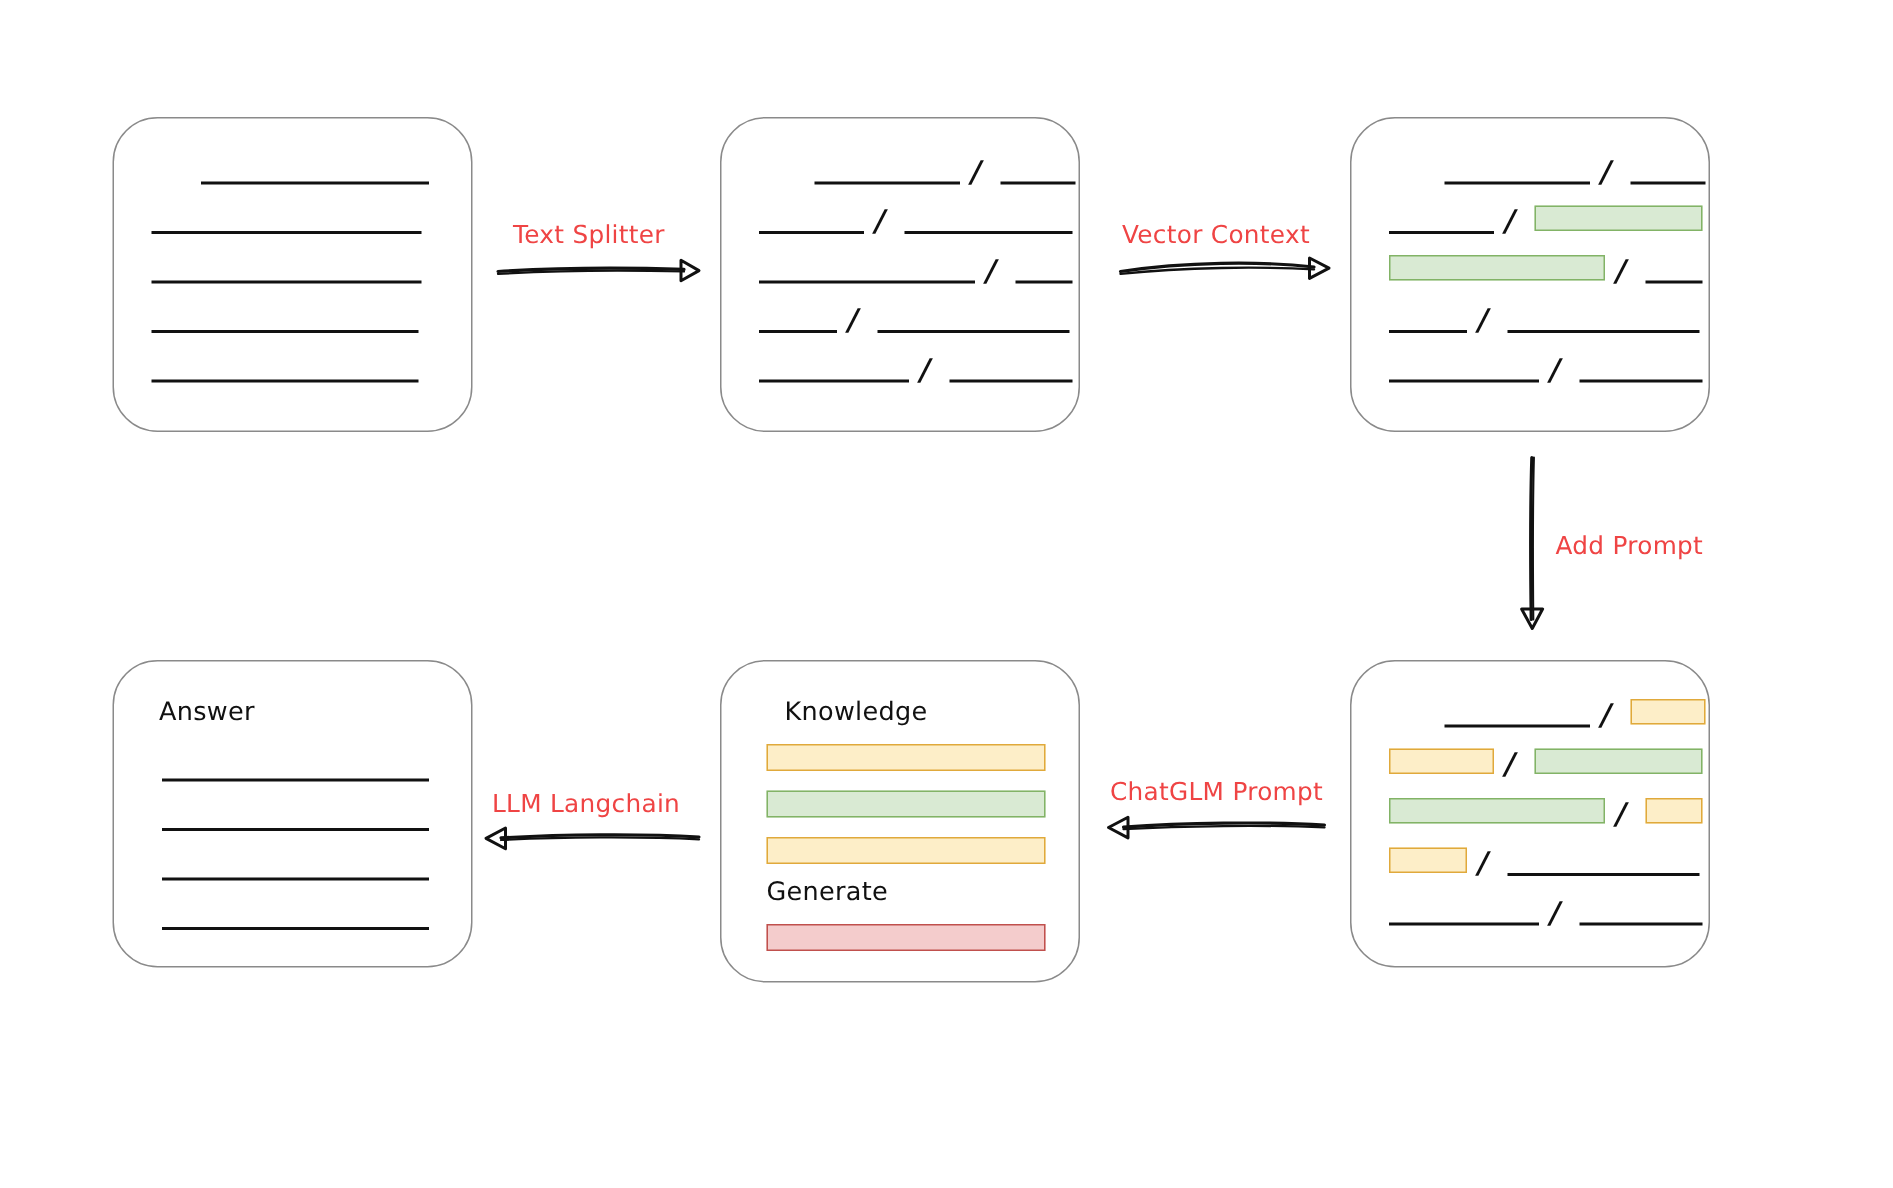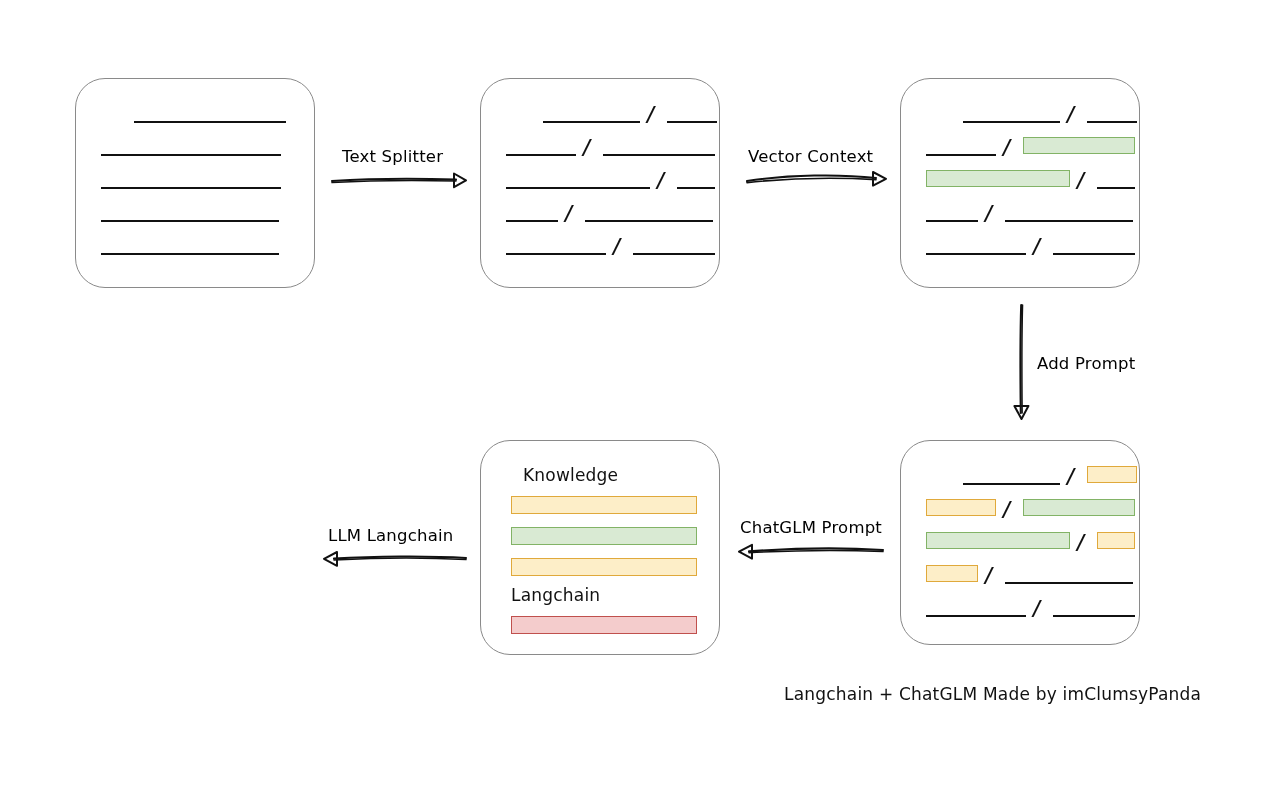--- a/index.html
+++ b/index.html
@@ -61,21 +61,21 @@
     position: absolute;
     color: #111111;
     font-size: 17px;
     letter-spacing: 0.2px;
     white-space: nowrap;
   }
 
   
   .arrow-label {
     position: absolute;
-    color: #000000;
+    color: #ef4444;
     font-size: 16.5px;
     letter-spacing: 0.2px;
     white-space: nowrap;
   }
 
   
   .arrow {
     position: absolute;
   }
   .arrow svg { display: block; overflow: visible; }
@@ -164,38 +164,47 @@
 
   <div class="arrow-label" style="left:1037px; top:354px;">Add Prompt</div>
   <div class="arrow" style="left:1010px; top:303px;">
     <svg width="24" height="120" viewBox="0 0 24 120">
       <path d="M11.2 2 C 10.0 40, 10.4 80, 10.8 110" fill="none" stroke="#111" stroke-width="2.1" stroke-linecap="round"></path>
       <path d="M12.6 2 C 11.6 40, 11.9 80, 12.2 110" fill="none" stroke="#111" stroke-width="1.4" stroke-linecap="round"></path>
       <path d="M4.4 103 L 11.5 116 L 18.4 103 Z" fill="none" stroke="#111" stroke-width="2" stroke-linejoin="round"></path>
     </svg>
   </div>
 
+  <div class="doc-box" style="left:75px; top:440px; width:240px; height:205px;">
+    <div class="box-label" style="left:30px; top:24px;">Answer</div>
+    <div class="lines-host">
+        <div class="seg" style="left: 32px; top: 78px; width: 178px;"></div>
+        <div class="seg" style="left: 32px; top: 111px; width: 178px;"></div>
+        <div class="seg" style="left: 32px; top: 144px; width: 178px;"></div>
+        <div class="seg" style="left: 32px; top: 177px; width: 178px;"></div>
+      </div>
+  </div>
 
   <div class="arrow-label" style="left:328px; top:526px;">LLM Langchain</div>
   <div class="arrow" style="left:318px; top:547px;">
     <svg width="150" height="24" viewBox="0 0 150 24">
       <path d="M148 11 C 110 8.6, 55 9.2, 16 11.6" fill="none" stroke="#111" stroke-width="2.1" stroke-linecap="round"></path>
       <path d="M148 12.6 C 110 10.6, 55 11.0, 16 13.0" fill="none" stroke="#111" stroke-width="1.5" stroke-linecap="round"></path>
       <path d="M19 5 L 6 11.9 L 19 18.8 Z" fill="none" stroke="#111" stroke-width="2" stroke-linejoin="round"></path>
     </svg>
   </div>
 
   <div class="doc-box" style="left:480px; top:440px; width:240px; height:215px;">
     <div class="box-label" style="left:42px; top:24px;">Knowledge</div>
     <div class="bars-host">
         <div class="bar yellow" style="left: 30px; top: 55px; width: 186px; height: 18px;"></div>
         <div class="bar green" style="left: 30px; top: 86px; width: 186px; height: 18px;"></div>
         <div class="bar yellow" style="left: 30px; top: 117px; width: 186px; height: 18px;"></div>
       </div>
-    <div class="box-label" style="left:30px; top:144px;">Langchain</div>
+    <div class="box-label" style="left:30px; top:144px;">Generate</div>
     <div class="bars-host">
         <div class="bar red" style="left: 30px; top: 175px; width: 186px; height: 18px;"></div>
       </div>
   </div>
 
   <div class="arrow-label" style="left:740px; top:518px;">ChatGLM Prompt</div>
   <div class="arrow" style="left:733px; top:540px;">
     <svg width="152" height="24" viewBox="0 0 152 24">
       <path d="M150 10 C 110 7.6, 55 8.6, 16 11.4" fill="none" stroke="#111" stroke-width="2.1" stroke-linecap="round"></path>
       <path d="M150 11.6 C 110 9.8, 55 10.6, 16 12.8" fill="none" stroke="#111" stroke-width="1.5" stroke-linecap="round"></path>
@@ -216,15 +225,14 @@
         <div class="bar yellow" style="left: 196px; top: 91px; width: 38px; height: 17px;"></div>
         <div class="bar yellow" style="left: 25px; top: 124px; width: 52px; height: 17px;"></div>
         <div class="slash" style="left: 84px; top: 124px;">/</div>
         <div class="seg" style="left: 104px; top: 141px; width: 128px;"></div>
         <div class="seg" style="left: 25px; top: 174px; width: 100px;"></div>
         <div class="slash" style="left: 132px; top: 157px;">/</div>
         <div class="seg" style="left: 152px; top: 174px; width: 82px;"></div>
       </div>
   </div>
 
-  <div class="footer-credit" style="left:784px; top:684px;">Langchain + ChatGLM Made by imClumsyPanda</div>
 
 </div>
 
 </body></html>

